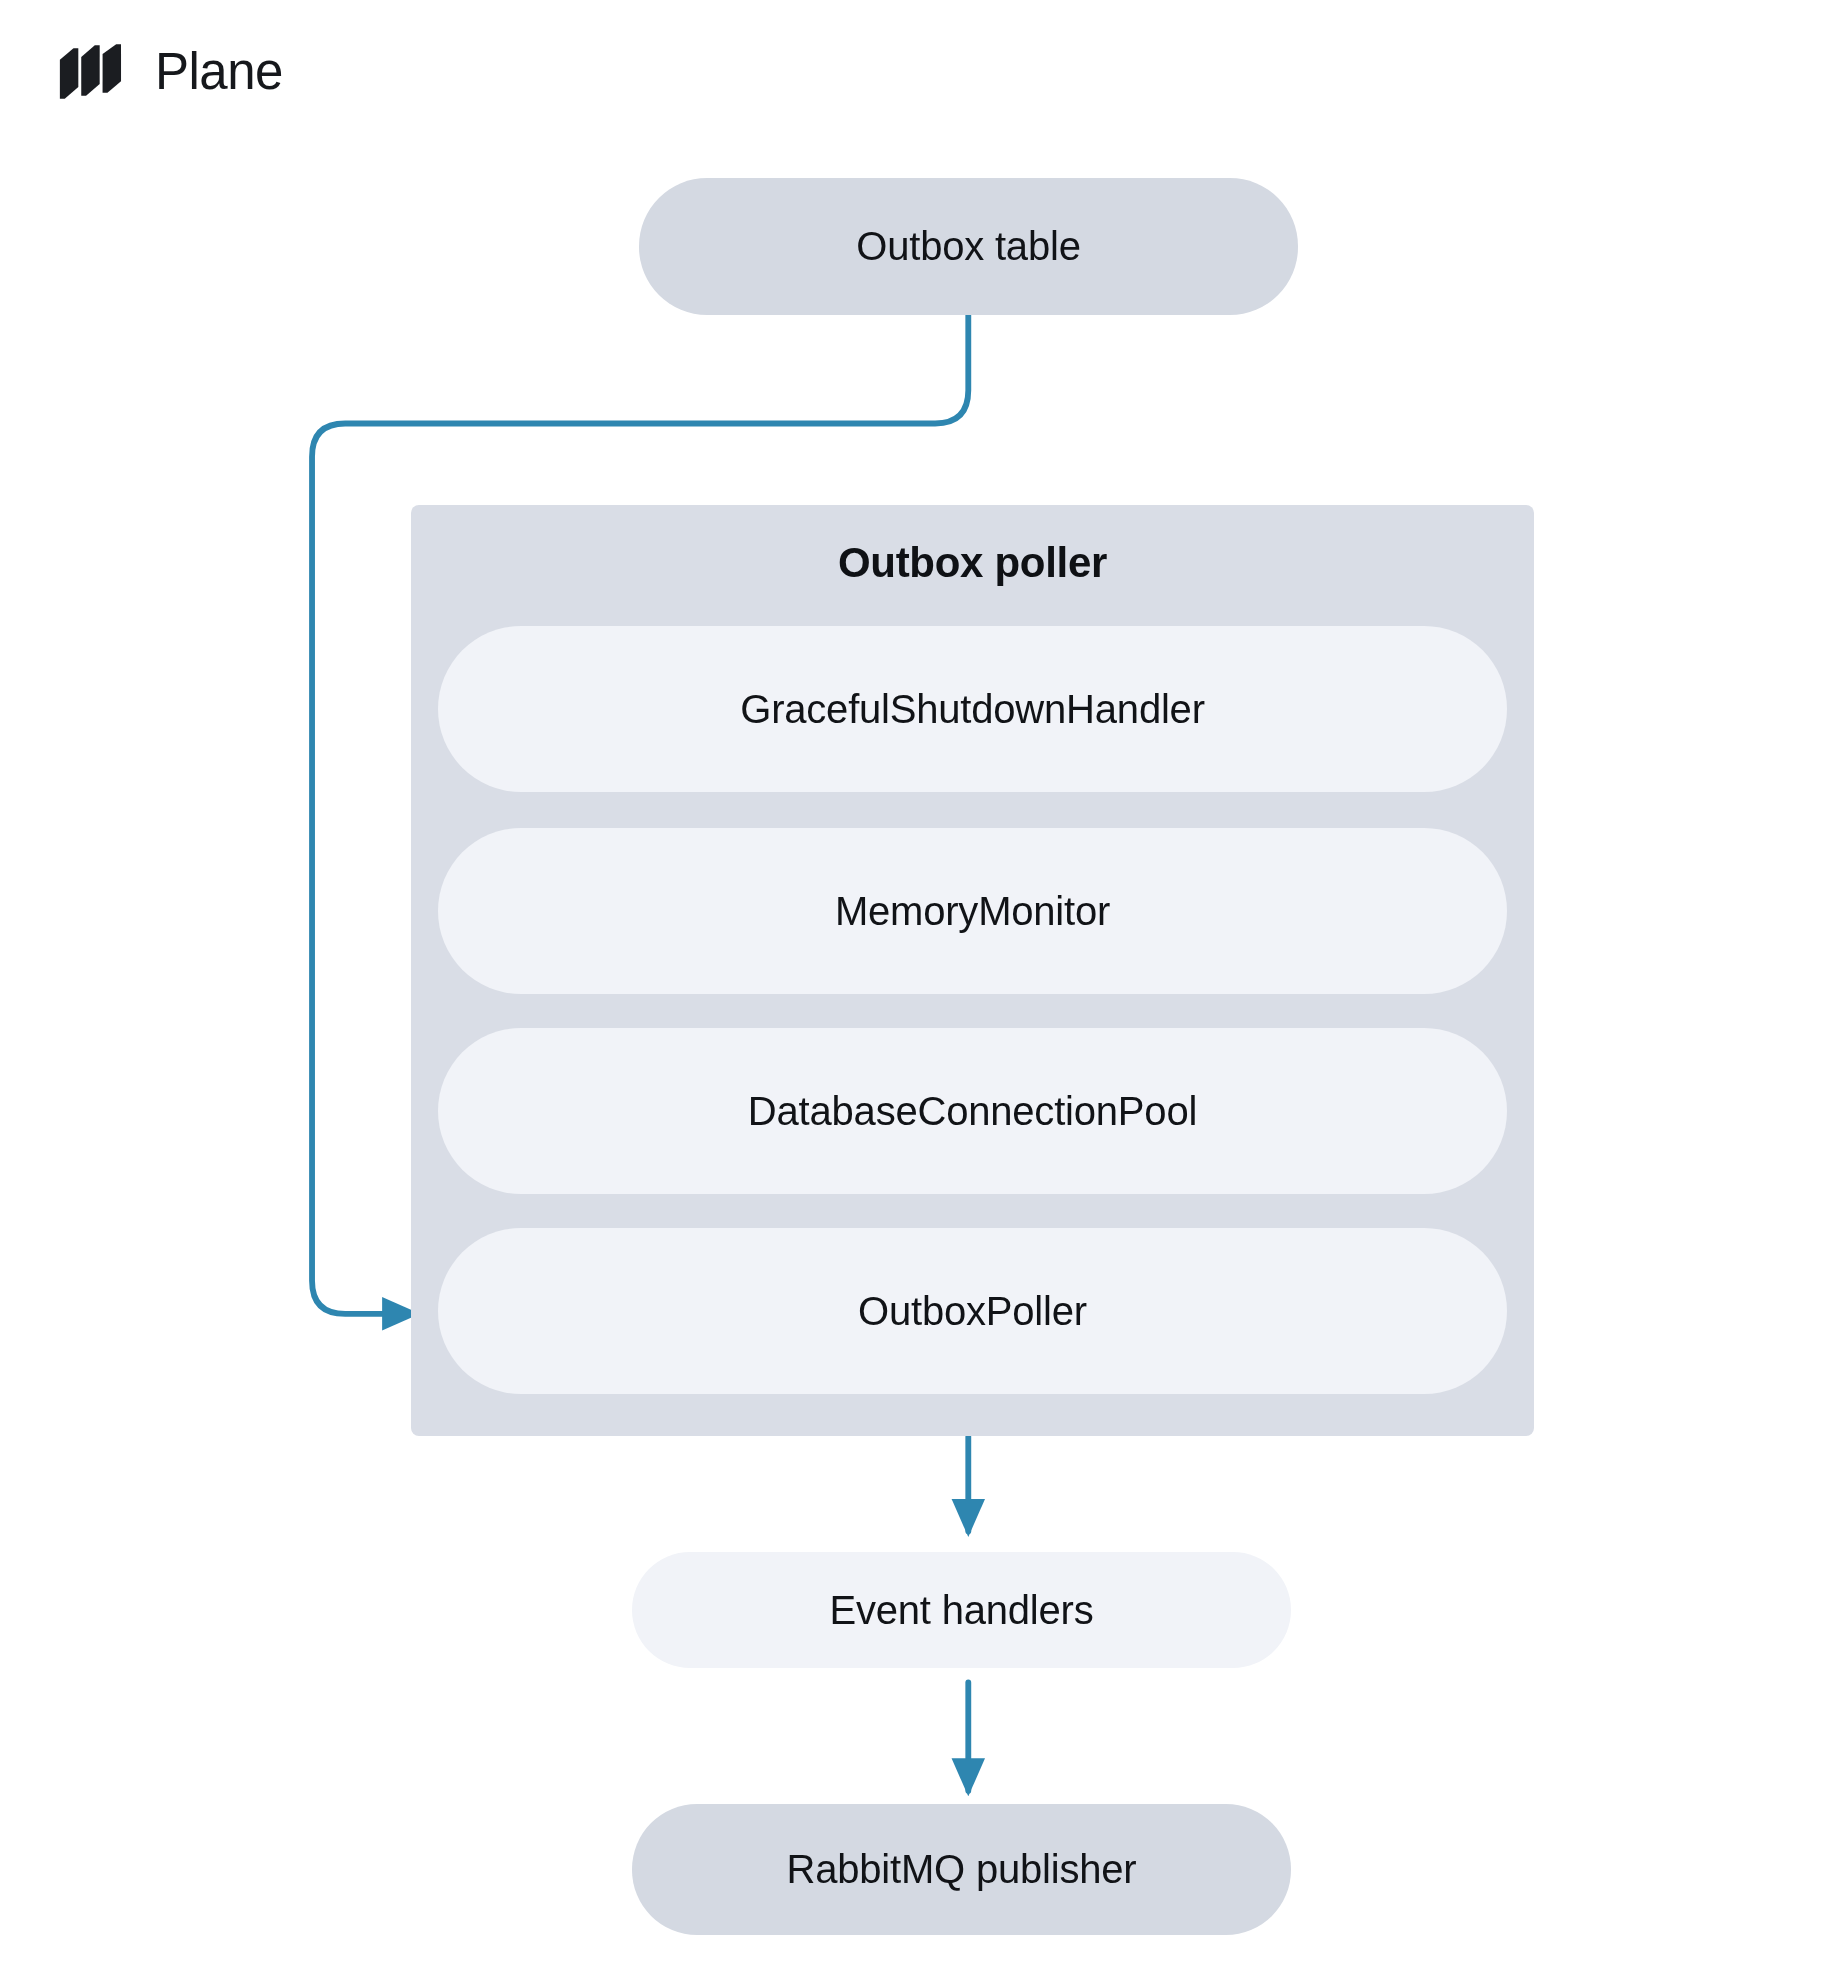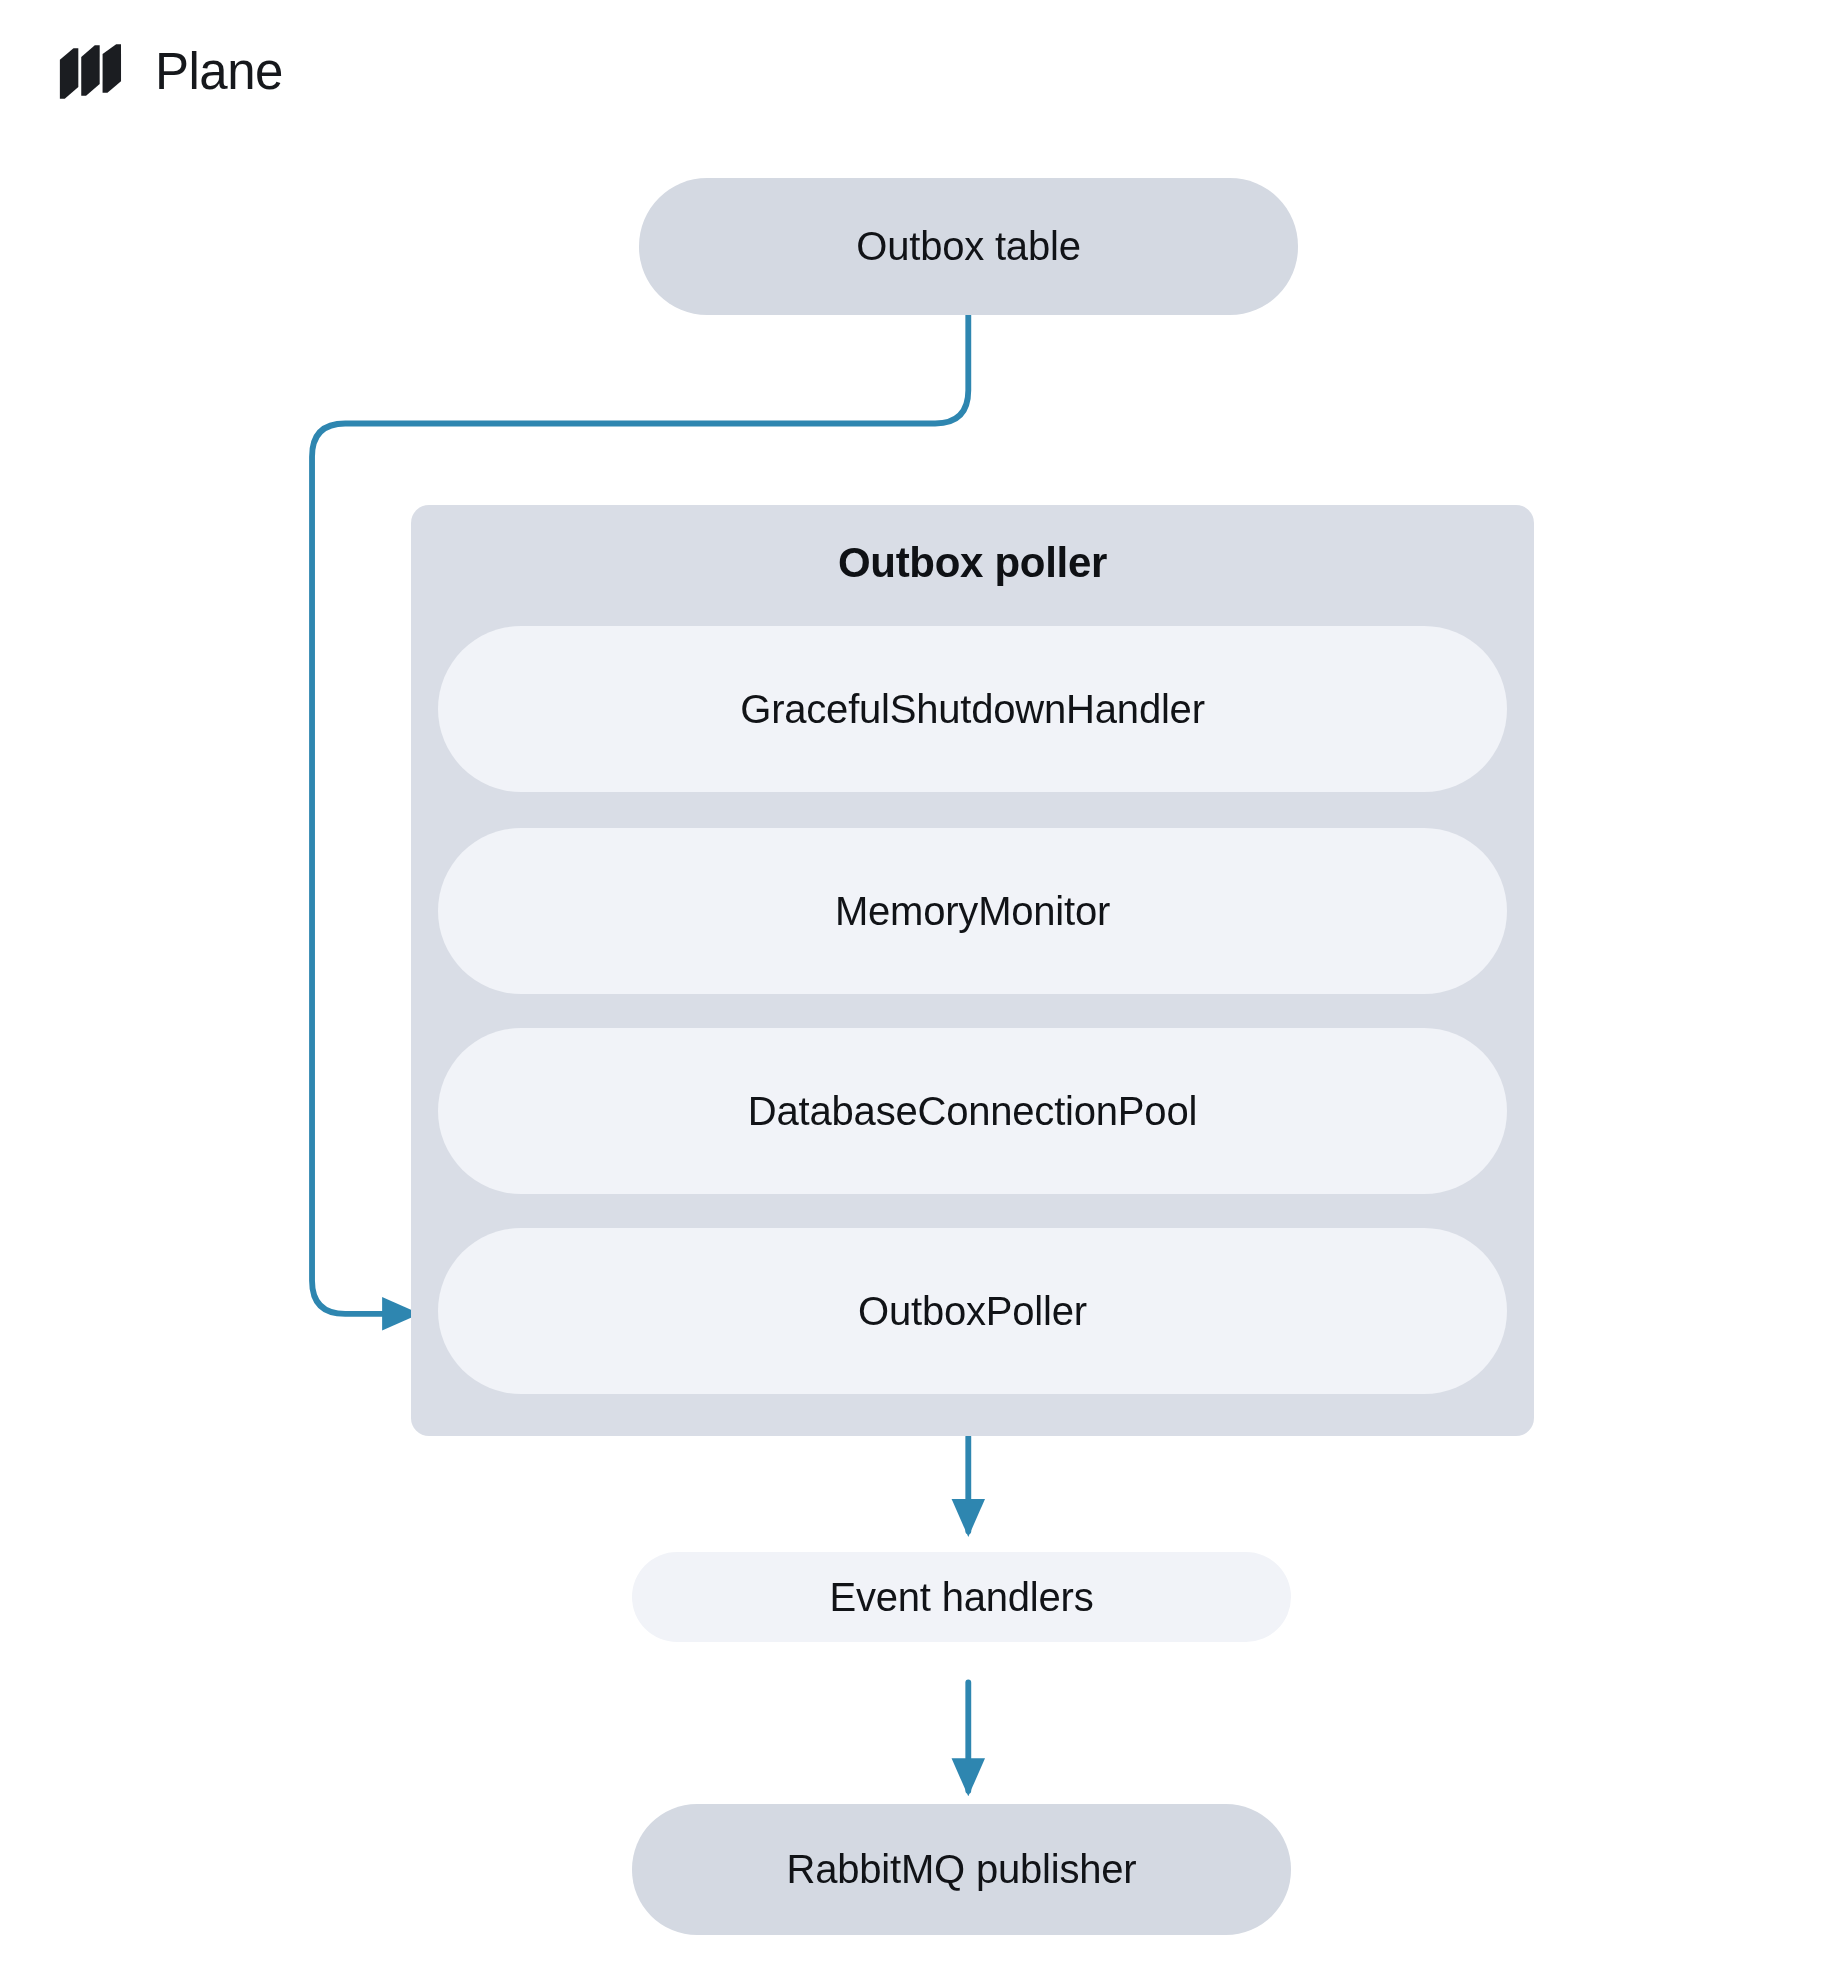--- a/index.html
+++ b/index.html
@@ -65,21 +65,21 @@
     width: 659px; height: 137px;
     border-radius: 68px;
   }
 
   
   #group-outbox-poller {
     position: absolute;
     left: 411px; top: 505px;
     width: 1123px; height: 931px;
     background: #d9dde6;
-    border-radius: 18px;
+    border-radius: 8px;
   }
   #group-title {
     position: absolute;
     left: 0; top: 34px;
     width: 100%;
     text-align: center;
     font-size: 42px;
     font-weight: 700;
     color: #0f1115;
     letter-spacing: -0.3px;
@@ -99,21 +99,21 @@
     letter-spacing: -0.2px;
   }
   #card-0 { top: 121px; }
   #card-1 { top: 323px; }
   #card-2 { top: 523px; }
   #card-3 { top: 723px; justify-content: center; }
 
   
   #node-event-handlers {
     left: 632px; top: 1552px;
-    width: 659px; height: 90px;
+    width: 659px; height: 116px;
     border-radius: 63px;
   }
   #node-rabbitmq {
     left: 632px; top: 1804px;
     width: 659px; height: 131px;
     border-radius: 65px;
   }
 </style>
 </head>
 <body>

